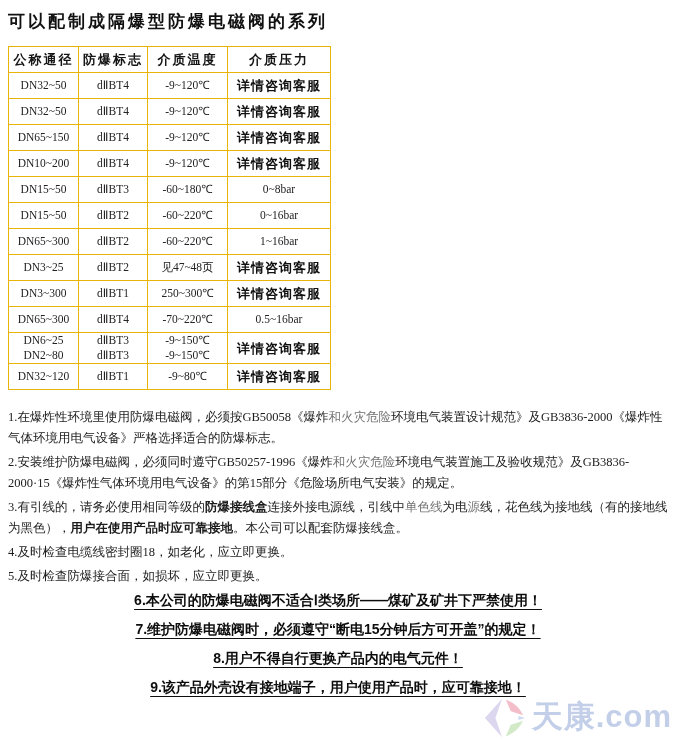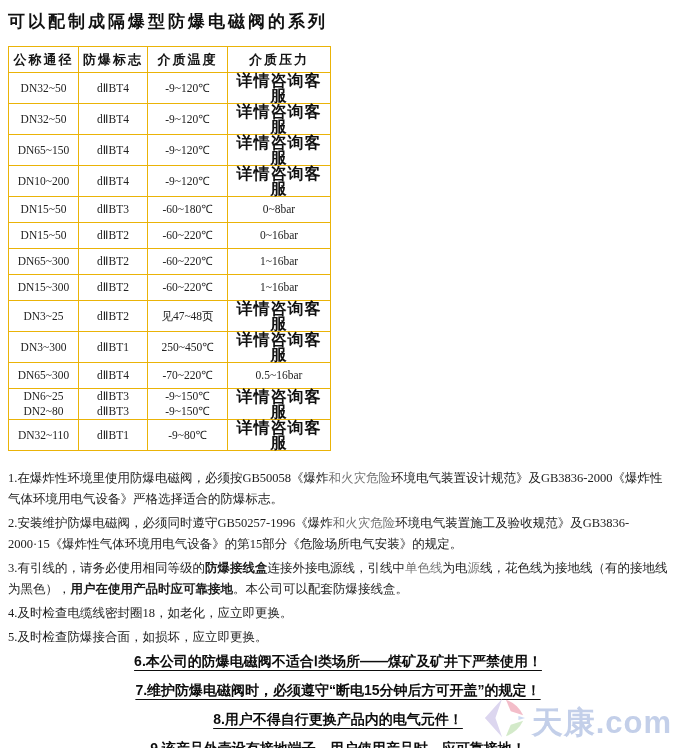--- a/index.html
+++ b/index.html
@@ -52,21 +52,21 @@
   table.spec td {
     font-size: 11.5px;
     height: 25px;
     white-space: pre-line;
     line-height: 15px;
     color: #222;
   }
   table.spec td.svc {
     font-family: "Liberation Sans", sans-serif;
     font-weight: bold;
-    font-size: 16px;
+    font-size: 13px;
     letter-spacing: 1px;
     color: #111;
   }
   .notes {
     margin: 17px 2px 0 0;
   }
   .notes-heading {
     font-family: "Liberation Sans", sans-serif;
     font-weight: bold;
     font-size: 15px;
@@ -96,21 +96,21 @@
     text-underline-offset: 4px;
     margin: 0 0 9px 0;
     color: #0d0d0d;
     text-align: center;
   }
   .watermark {
     position: absolute;
     right: 8px;
     bottom: 4px;
     display: flex;
-    align-items: flex-end;
+    align-items: flex-start;
     gap: 4px;
     pointer-events: none;
   }
   .watermark-text {
     font-family: "Liberation Sans", sans-serif;
     font-weight: bold;
     font-size: 31px;
     letter-spacing: 1px;
   }
 </style>
@@ -173,54 +173,48 @@
           <td>-60~220℃</td>
           <td>0~16bar</td>
         </tr>
         <tr>
           <td>DN65~300</td>
           <td>dⅡBT2</td>
           <td>-60~220℃</td>
           <td>1~16bar</td>
         </tr>
         <tr>
-          <td>DN15~300</td>
-          <td>dⅡBT2</td>
-          <td>-60~220℃</td>
-          <td>1~16bar</td>
-        </tr>
-        <tr>
           <td>DN3~25</td>
           <td>dⅡBT2</td>
           <td>见47~48页</td>
           <td class="svc">详情咨询客服</td>
         </tr>
         <tr>
           <td>DN3~300</td>
           <td>dⅡBT1</td>
-          <td>250~450℃</td>
+          <td>250~300℃</td>
           <td class="svc">详情咨询客服</td>
         </tr>
         <tr>
           <td>DN65~300</td>
           <td>dⅡBT4</td>
           <td>-70~220℃</td>
           <td>0.5~16bar</td>
         </tr>
         <tr>
           <td>DN6~25
 DN2~80</td>
           <td>dⅡBT3
 dⅡBT3</td>
           <td>-9~150℃
 -9~150℃</td>
           <td class="svc">详情咨询客服</td>
         </tr>
         <tr>
-          <td>DN32~110</td>
+          <td>DN32~120</td>
           <td>dⅡBT1</td>
           <td>-9~80℃</td>
           <td class="svc">详情咨询客服</td>
         </tr>
       </tbody>
   </table>
 
   <div class="notes">
     <div>
         <div class="note"><span>1.在爆炸性环境里使用防爆电磁阀，必须按GB50058《爆炸</span><span class="seg-red">和火灾危险</span><span>环境电气装置设计规范》及GB3836-2000《爆炸性气体环境用电气设备》严格选择适合的防爆标志。</span></div>

